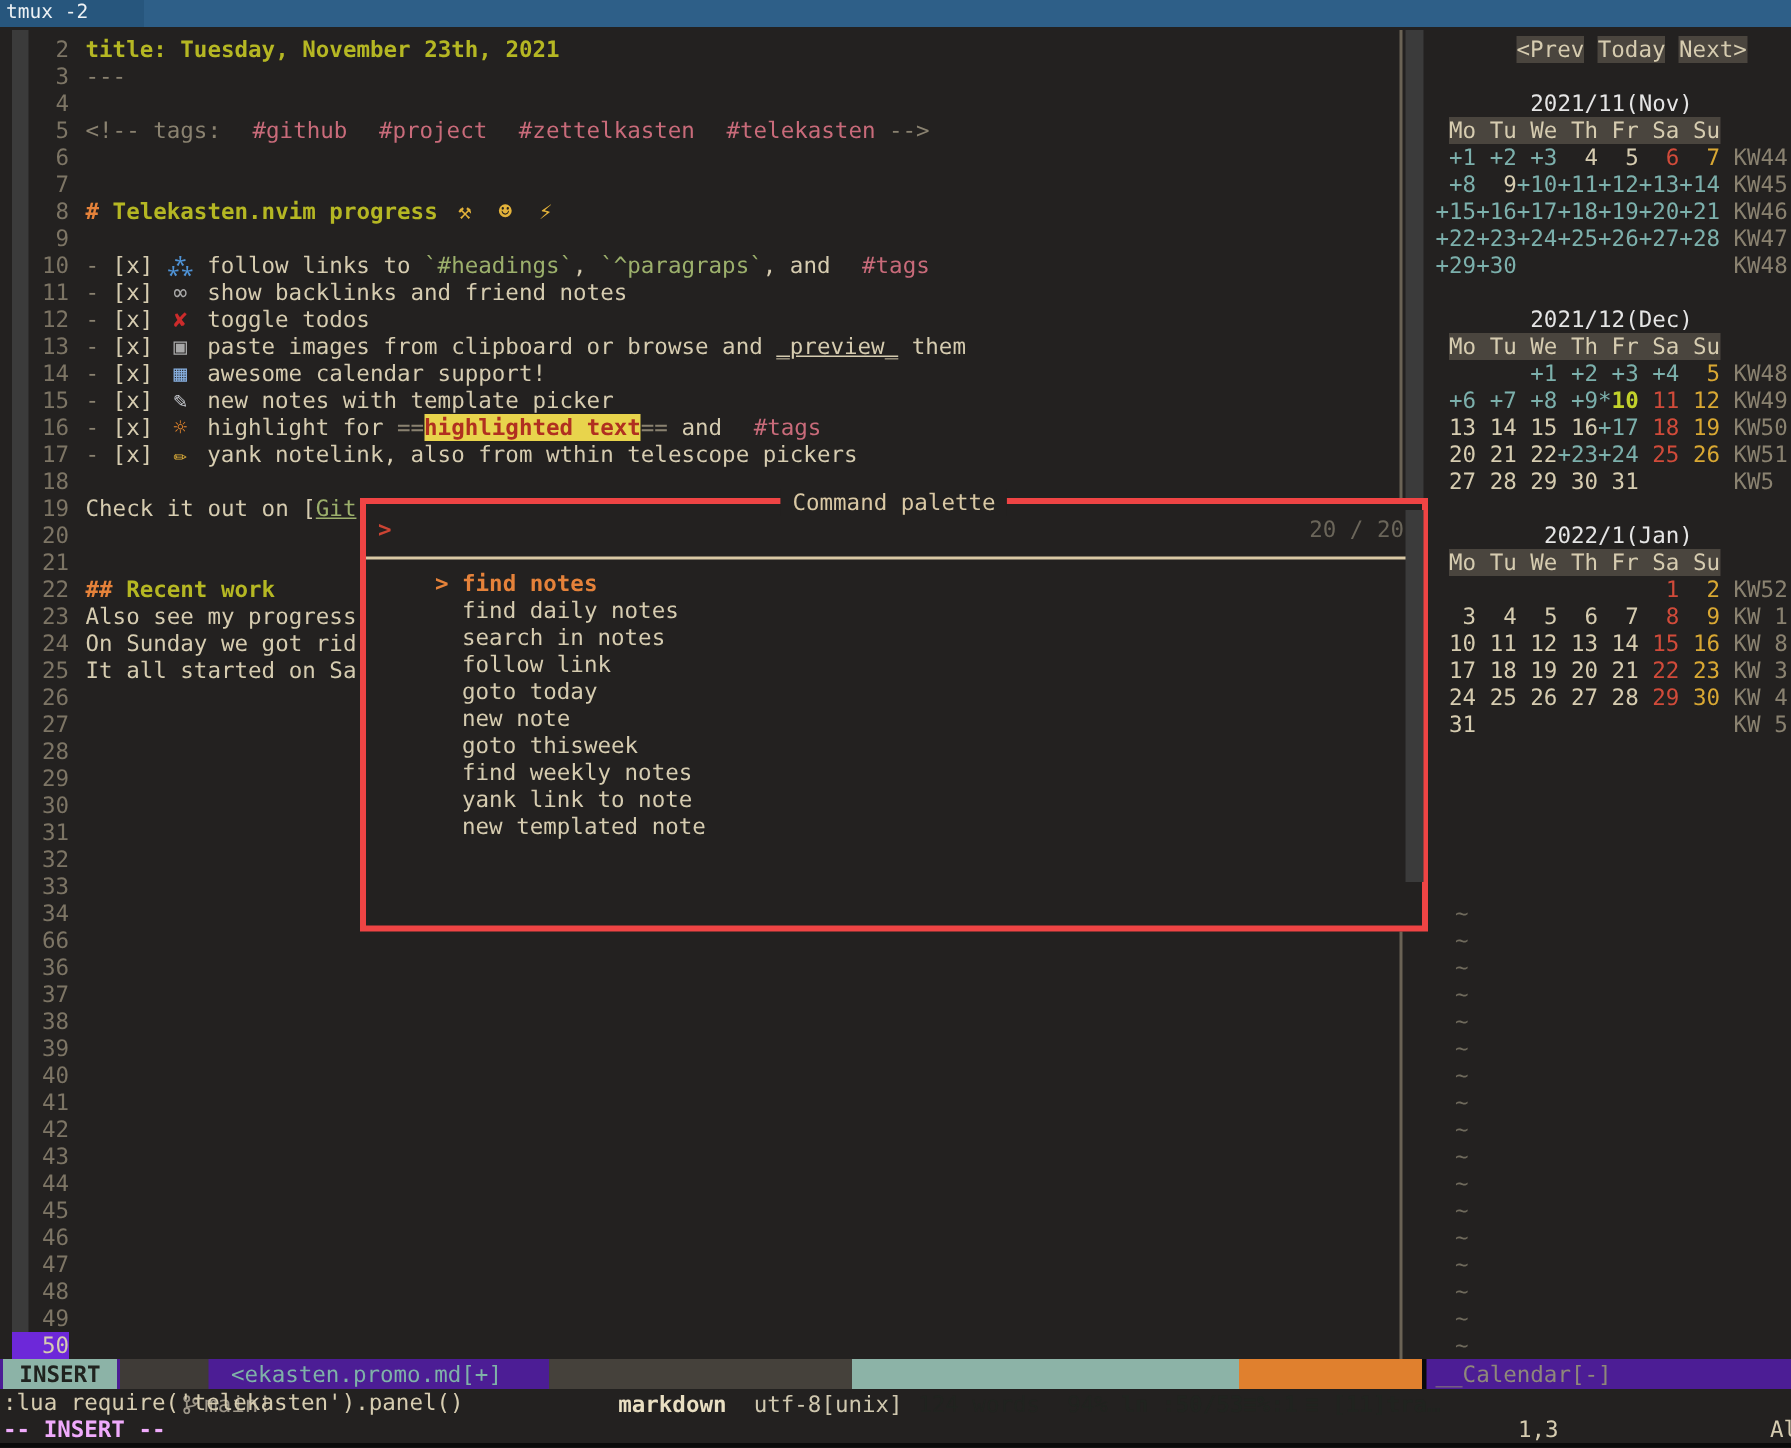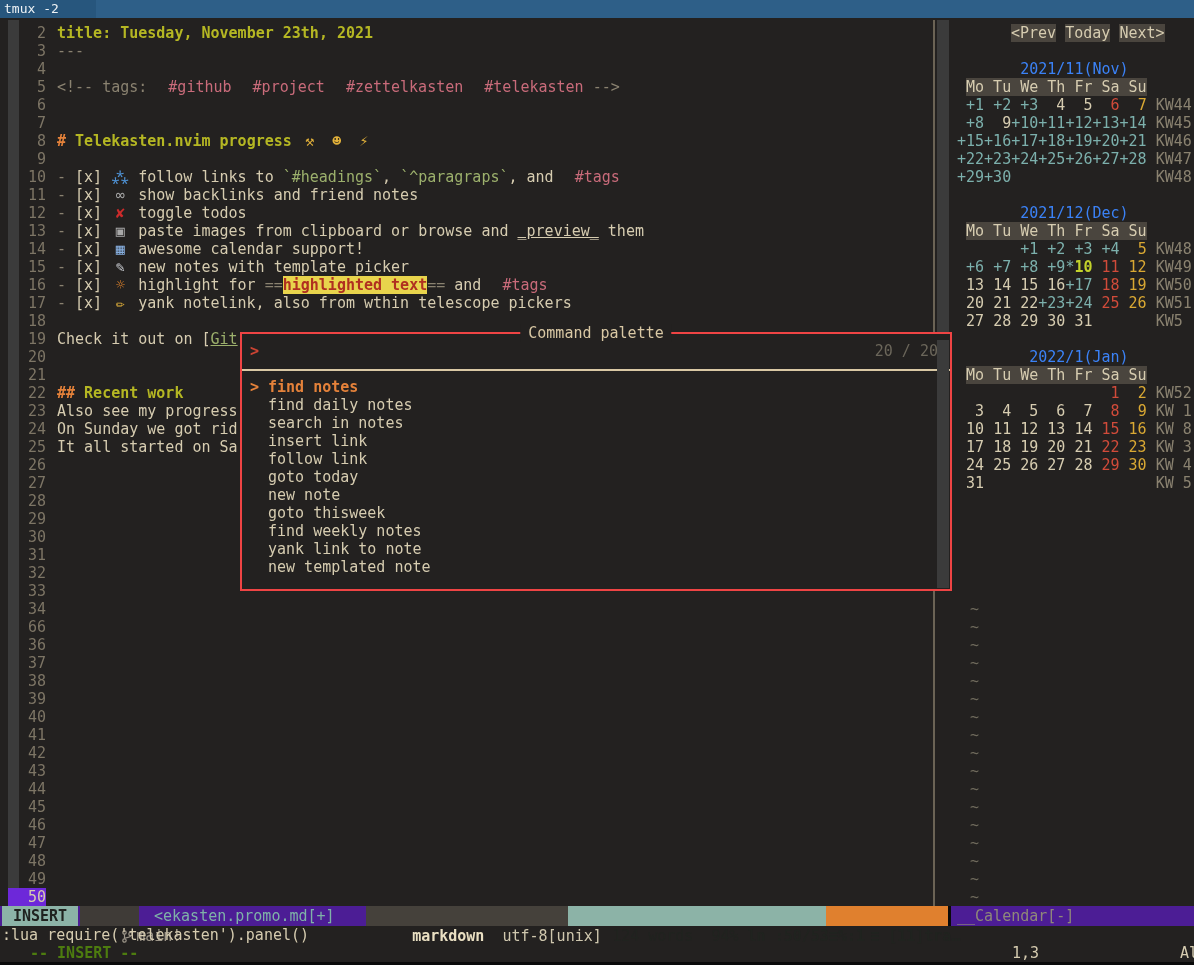--- a/index.html
+++ b/index.html
@@ -32,33 +32,33 @@
   .c-hl{color:#b03020;background:#e8d44c;font-weight:bold;}
   .c-und{color:#d6ccb0;text-decoration:underline;}
   .e-gold{color:#e3b23a;}.e-blue{color:#4f93d6;}.e-gray{color:#a8a8a8;}
   .e-red{color:#cc2b2b;font-weight:bold;}.e-cal{color:#86aede;}
   .e-note{color:#c8cbd0;}.e-sun{color:#e8872c;font-weight:bold;}.e-pencil{color:#e3b23a;}
   
   #calnav{position:absolute;left:1011px;top:24px;height:18px;white-space:pre;z-index:2;}
   .navbtn{background:#4a453e;color:#d6ccb0;}
   #calendar{position:absolute;left:957px;top:24px;z-index:2;}
   .crow{height:18px;white-space:pre;}
-  .cal-title{color:#3b82f6;}
+  .cal-title{color:#e5e5e5;}
   .cal-head{background:#4a453e;color:#d6ccb0;}
   .kw{color:#8a8270;}
   .tilde{color:#6f6a5c;margin-left:13px;}
   
-  #palette{position:absolute;left:240px;top:332px;width:712px;height:259px;z-index:20;
-    background:#232120;border:2px solid #ef4444;box-sizing:border-box;}
+  #palette{position:absolute;left:240px;top:332px;width:712px;height:289px;z-index:20;
+    background:#232120;border:4px solid #ef4444;box-sizing:border-box;}
   #ptitle{position:absolute;top:-10px;left:50%;transform:translateX(-50%);
     background:#232120;padding:0 8px;color:#d9c8a4;white-space:pre;}
   #pprompt{position:relative;height:35px;border-bottom:2px solid #d9c8a4;}
   #ppfx{position:absolute;left:8px;top:8px;color:#cc4433;font-weight:bold;}
   #pcount{position:absolute;right:12px;top:8px;color:#6b665a;}
-  #plist{padding-top:7px;}
+  #plist{padding-top:7px;margin-left:38px;}
   .pitem{height:18px;white-space:pre;padding-left:8px;}
   .pitem .pfx{display:inline-block;width:18px;color:#e5823a;font-weight:bold;}
   .pitem .plabel{color:#d6ccb0;}
   .pitem.sel .plabel{color:#e5823a;font-weight:bold;}
   
   #statusline{position:absolute;left:0;top:906px;width:1194px;height:20px;background:#4c1d95;z-index:5;}
   #statusline>div{position:absolute;top:0;height:20px;line-height:20px;white-space:pre;}
   .sl-mode{left:2px;width:76px;background:#8cb3a7;color:#20231f;font-weight:bold;text-align:center;}
   .sl-branch{left:80px;width:59px;background:#3f3b37;color:#9c9588;padding-left:6px;box-sizing:border-box;}
   .sl-branch svg{vertical-align:-2px;margin-right:3px;}
@@ -66,21 +66,21 @@
   .sl-ft{left:366px;background:#45413b;padding:0 10px;}
   .sl-ft .ftname{font-weight:bold;color:#e9dfc2;}
   .sl-ft .enc{color:#cfc7ae;}
   .sl-stats{left:568px;background:#8cb3a7;color:#20231f;padding:0 8px;}
   .sl-stats .b{font-weight:bold;}
   .sl-tabs{left:826px;width:122px;background:#e0802e;color:#20231f;padding-left:8px;box-sizing:border-box;font-weight:bold;}
   .sl-gap{left:948px;width:3px;background:#0a0a0a;}
   .sl-cal{left:951px;width:243px;color:#8f887a;padding-left:6px;box-sizing:border-box;}
   
   #cmdline{position:absolute;left:2px;top:926px;white-space:pre;color:#d6ccb0;z-index:5;}
-  #modemsg{position:absolute;left:2px;top:944px;color:#4d7c0f;font-weight:bold;z-index:5;margin-left:28px;}
+  #modemsg{position:absolute;left:2px;top:944px;color:#f0abfc;font-weight:bold;z-index:5;}
   #ruler{position:absolute;left:1012px;top:944px;color:#d6ccb0;z-index:5;}
   #scrollpos{position:absolute;left:1156px;top:944px;color:#d6ccb0;z-index:5;margin-left:24px;}
   #botblack{position:absolute;left:0;top:962px;width:1194px;height:3px;background:#0a0a0a;}
 </style>
 </head>
 <body>
 
 <div id="titlebar">
   <span>tmux -2</span>
 </div>
@@ -199,21 +199,20 @@
 <div id="palette">
   <span id="ptitle">Command palette</span>
   <div id="pprompt">
     <span id="ppfx">&gt;</span>
     <span id="pcount">20 / 20</span>
   </div>
   <div id="plist">
       <div class="pitem sel"><span class="pfx">&gt;</span><span class="plabel">find notes</span></div>
       <div class="pitem"><span class="pfx"> </span><span class="plabel">find daily notes</span></div>
       <div class="pitem"><span class="pfx"> </span><span class="plabel">search in notes</span></div>
-      <div class="pitem"><span class="pfx"> </span><span class="plabel">insert link</span></div>
       <div class="pitem"><span class="pfx"> </span><span class="plabel">follow link</span></div>
       <div class="pitem"><span class="pfx"> </span><span class="plabel">goto today</span></div>
       <div class="pitem"><span class="pfx"> </span><span class="plabel">new note</span></div>
       <div class="pitem"><span class="pfx"> </span><span class="plabel">goto thisweek</span></div>
       <div class="pitem"><span class="pfx"> </span><span class="plabel">find weekly notes</span></div>
       <div class="pitem"><span class="pfx"> </span><span class="plabel">yank link to note</span></div>
       <div class="pitem"><span class="pfx"> </span><span class="plabel">new templated note</span></div>
     </div>
 </div>
 

